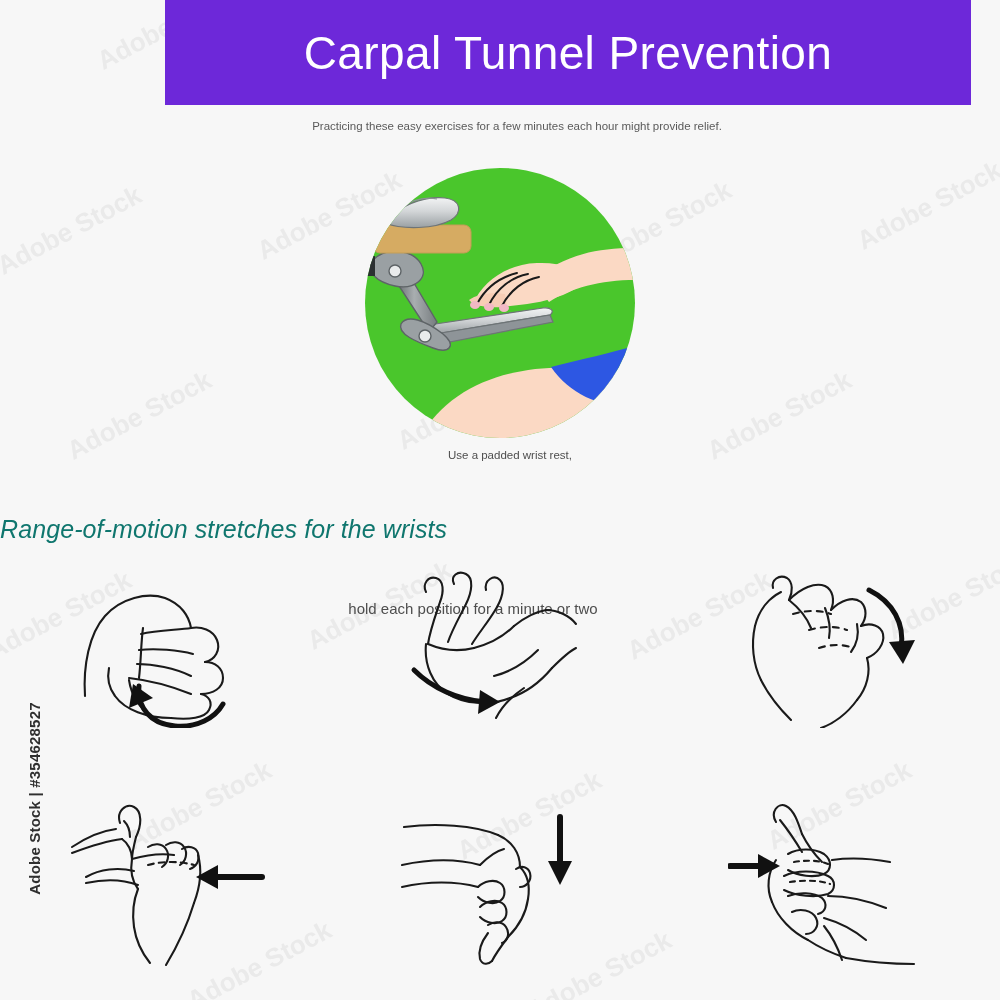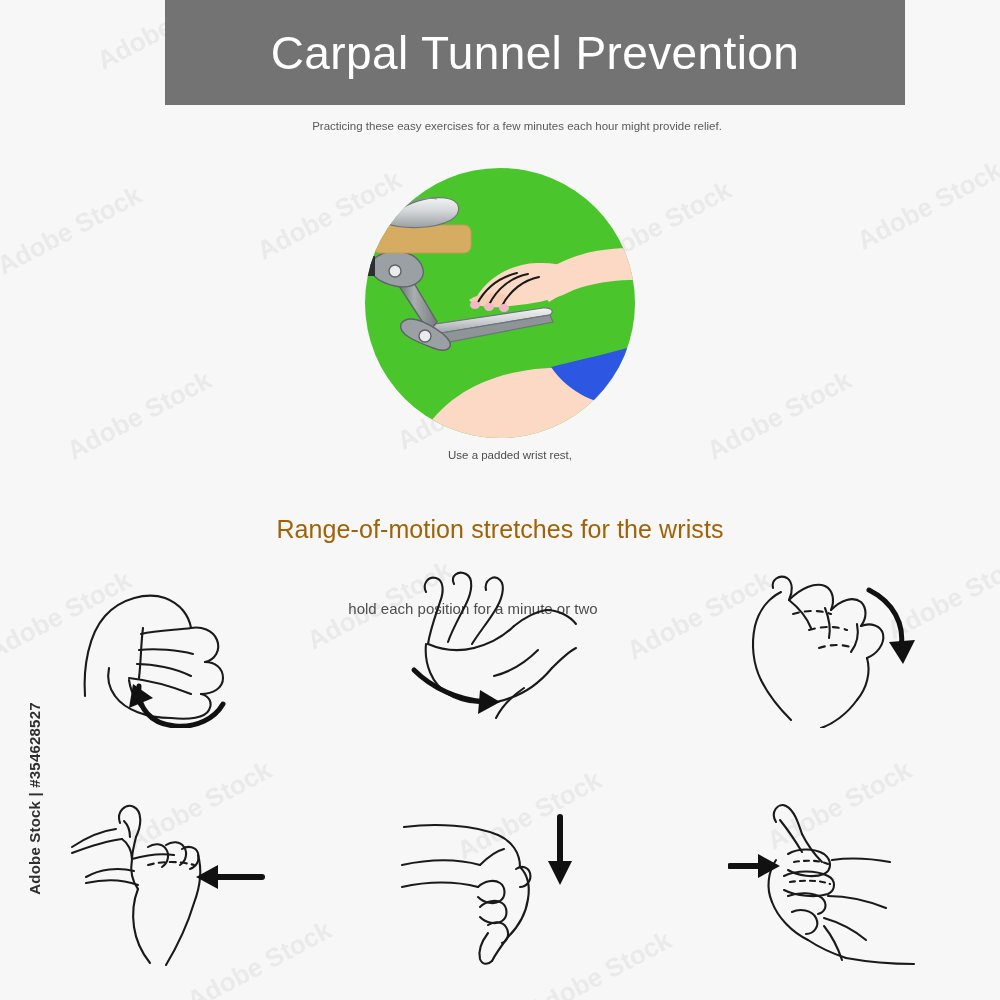--- a/index.html
+++ b/index.html
@@ -13,22 +13,22 @@
   #page {
     position: relative;
     width: 1000px; height: 1000px;
     background: #f7f7f7;
   }
 
   
   .header-banner {
     position: absolute;
     left: 165px; top: 0px;
-    width: 740px; height: 105px;
-    background: #737373;
+    width: 806px; height: 105px;
+    background: #6d28d9;
     display: flex;
     align-items: center;
     justify-content: center;
   }
   .header-title {
     color: #ffffff;
     font-size: 46px;
     font-weight: 300;
     letter-spacing: 0.4px;
     font-family: "Liberation Sans", sans-serif;
@@ -60,25 +60,26 @@
     font-size: 11.5px;
     line-height: 15px;
     color: #4e4e4e;
     margin-left: 10px;
   }
 
   
   .section-heading {
     position: absolute;
     width: 1000px;
-    text-align: center;
-    color: #a16207;
+    text-align: left;
+    color: #0f766e;
     font-size: 25px;
     font-weight: 500;
     letter-spacing: 0.1px;
+    font-style: italic;
   }
   .section-sub {
     position: absolute;
     width: 946px;
     text-align: center;
     color: #4e4e4e;
     font-size: 15px;
     margin-top: 48px;
   }
   #heading-rom { top: 515px; }

